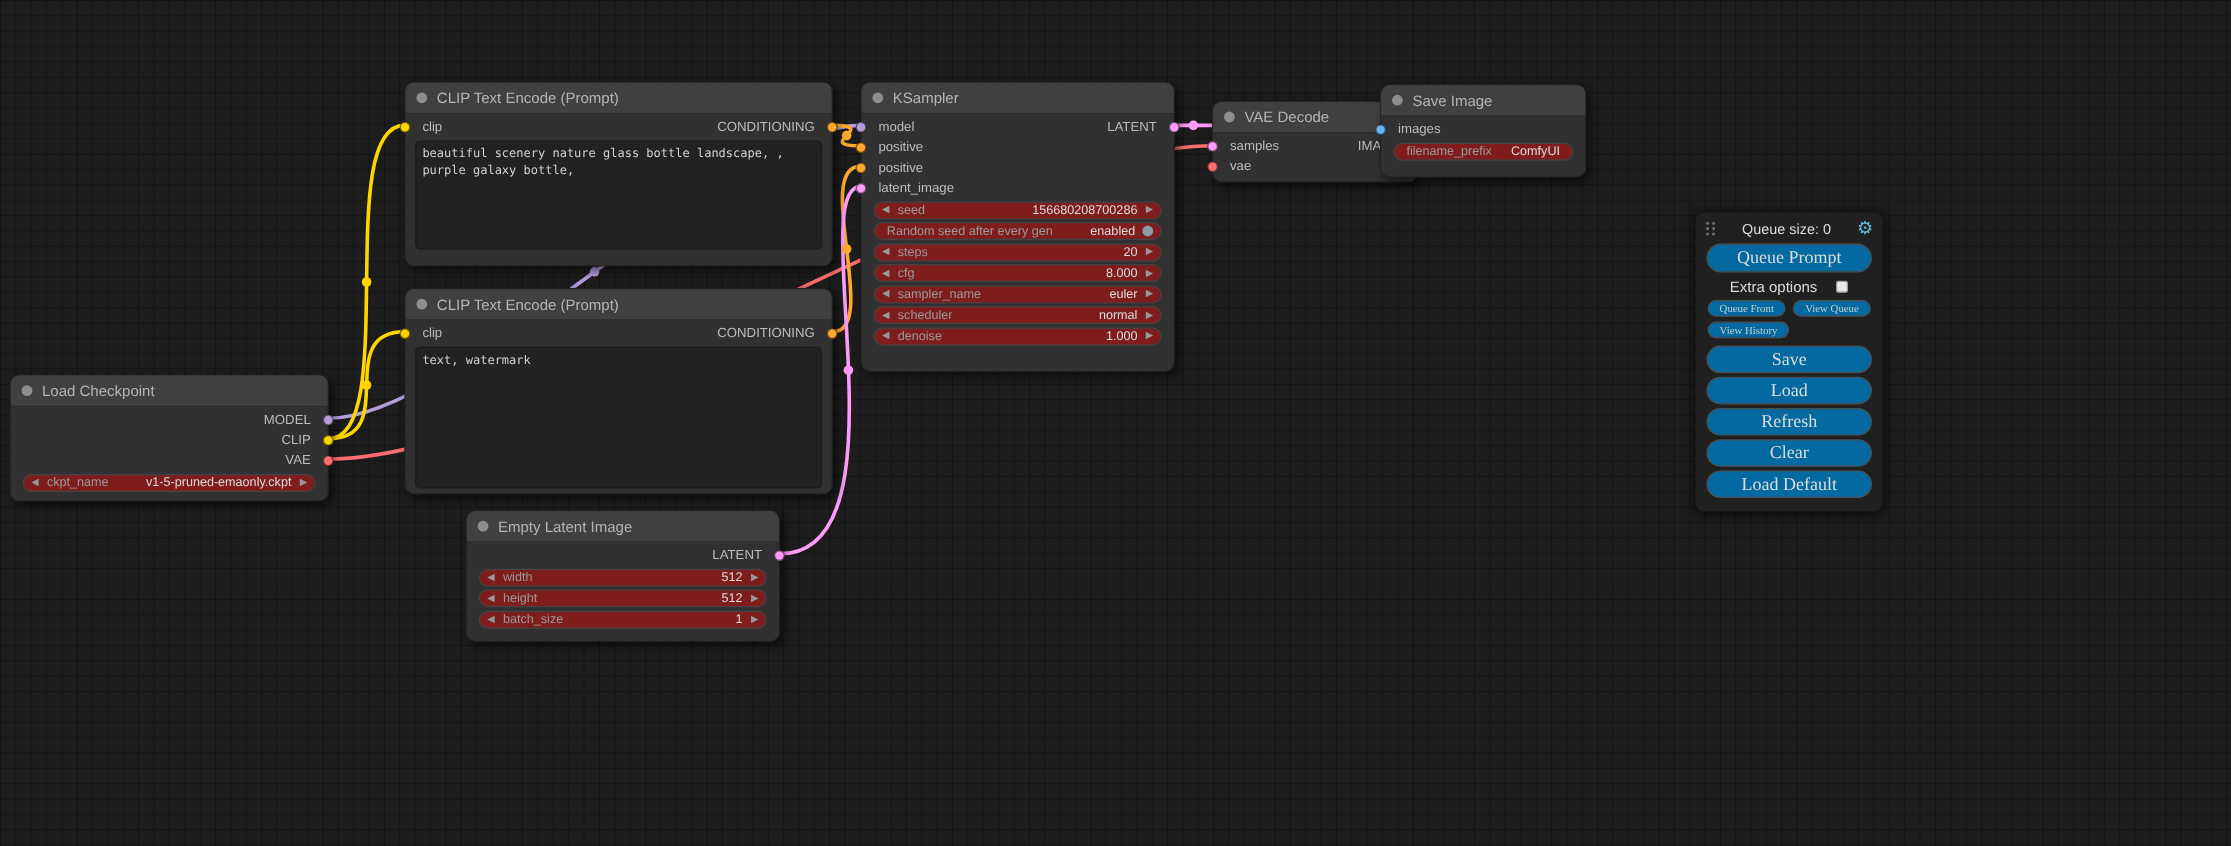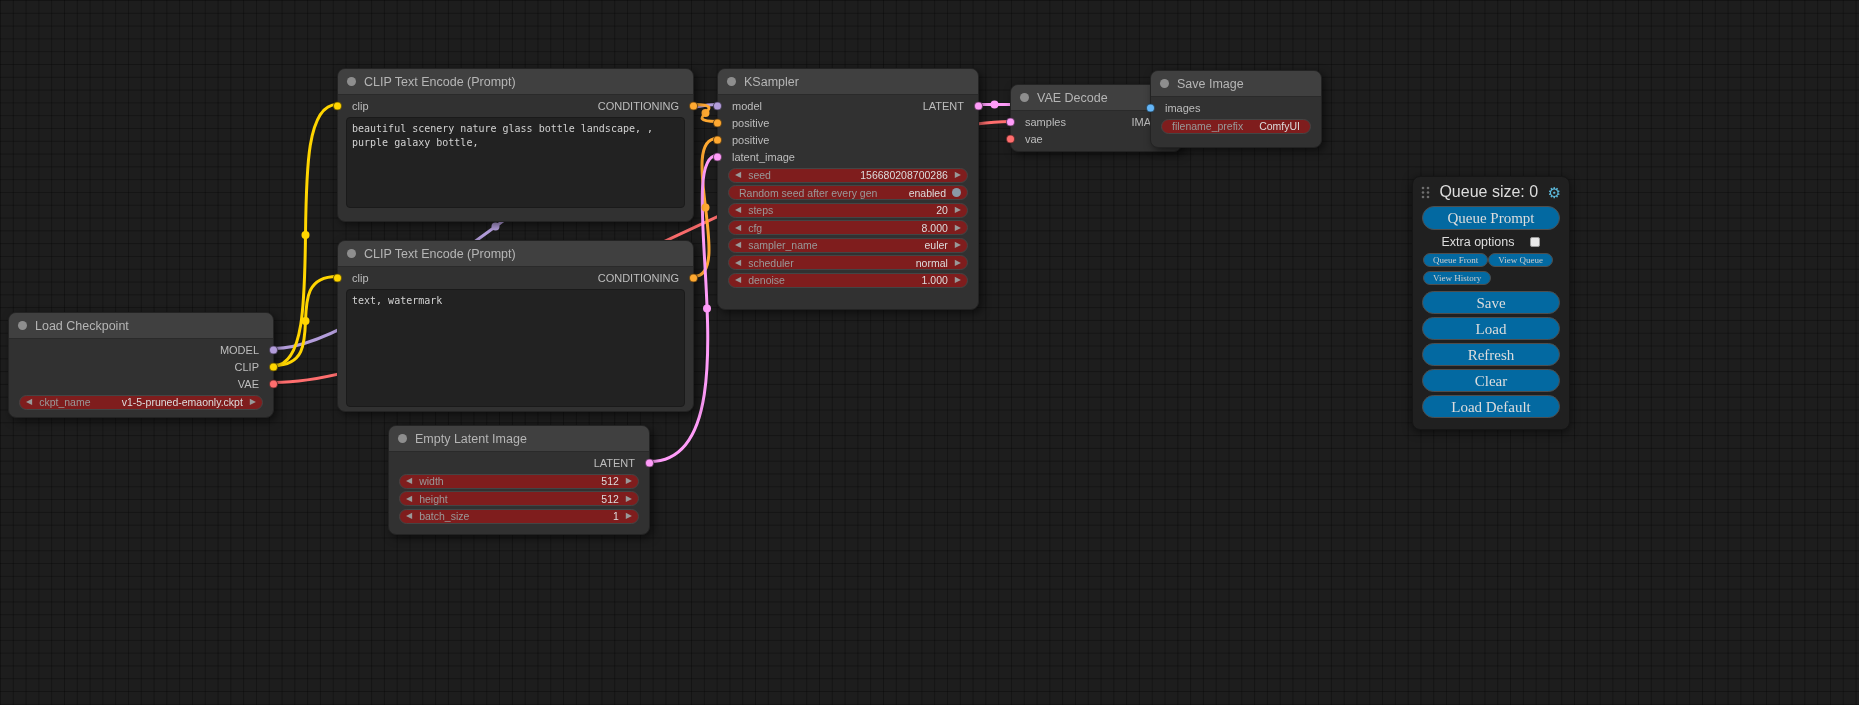--- a/index.html
+++ b/index.html
@@ -66,39 +66,39 @@
   }
 
   
   .queue-panel {
     position:absolute; left:1412px; top:176px; width:158px; z-index:5;
     background:#202020; border:1px solid #151515; border-radius:8px;
     box-shadow:0 2px 10px rgba(0,0,0,0.6);
     padding:4px 0 8px; color:#ddd;
   }
   .qp-header { display:flex; align-items:center; justify-content:space-between; padding:2px 8px 3px; }
-  .qp-title { font-size:16px; color:#ddd; }
+  .qp-title { font-size:12px; color:#ddd; }
   .gear-icon { color:#5cb8da; font-size:15px; line-height:1; cursor:pointer; }
   .drag-handle { display:inline-flex; }
 
   .qp-btn {
     display:block; width:calc(100% - 18px); margin:3px 9px;
     background:#0369a1; border:1px solid #4e4e4e; border-radius:12px;
     color:#ddd; font-family:Liberation Serif, serif; font-size:15px; height:23px;
     text-align:center; line-height:20px; cursor:pointer;
   }
   .qp-btn.primary { height:24px; margin-top:2px; }
   .qp-btn.small {
     display:inline-block; width:auto; margin:0;
     height:14px; font-size:9px; line-height:11px; padding:0 9px;
     border-radius:8px; color:#ccc;
   }
   .extra-row { display:flex; align-items:center; justify-content:center; gap:16px; font-size:12.5px; margin:5px 0 4px; }
   .checkbox { width:10px; height:10px; background:#e9e9e9; border:1px solid #9a9a9a; border-radius:2px; display:inline-block; }
-  .small-row { display:flex; padding:0 10px; margin-bottom:4px; }
+  .small-row { display:flex; justify-content:space-between; padding:0 10px; margin-bottom:4px; }
   .small-row.center { justify-content:flex-start; margin-bottom:6px; }
 </style>
 </head>
 <body>
 
 <div class="canvas">
 
   <svg class="wires" width="1859" height="705">
     <path class="wire" d="M274,348.5 C384,348.5 607,104.5 717,104.5" stroke="#B39DDB"></path>
     <path class="wire" d="M274,365.5 C334,365.5 277,104.5 337,104.5" stroke="#FFD500"></path>

